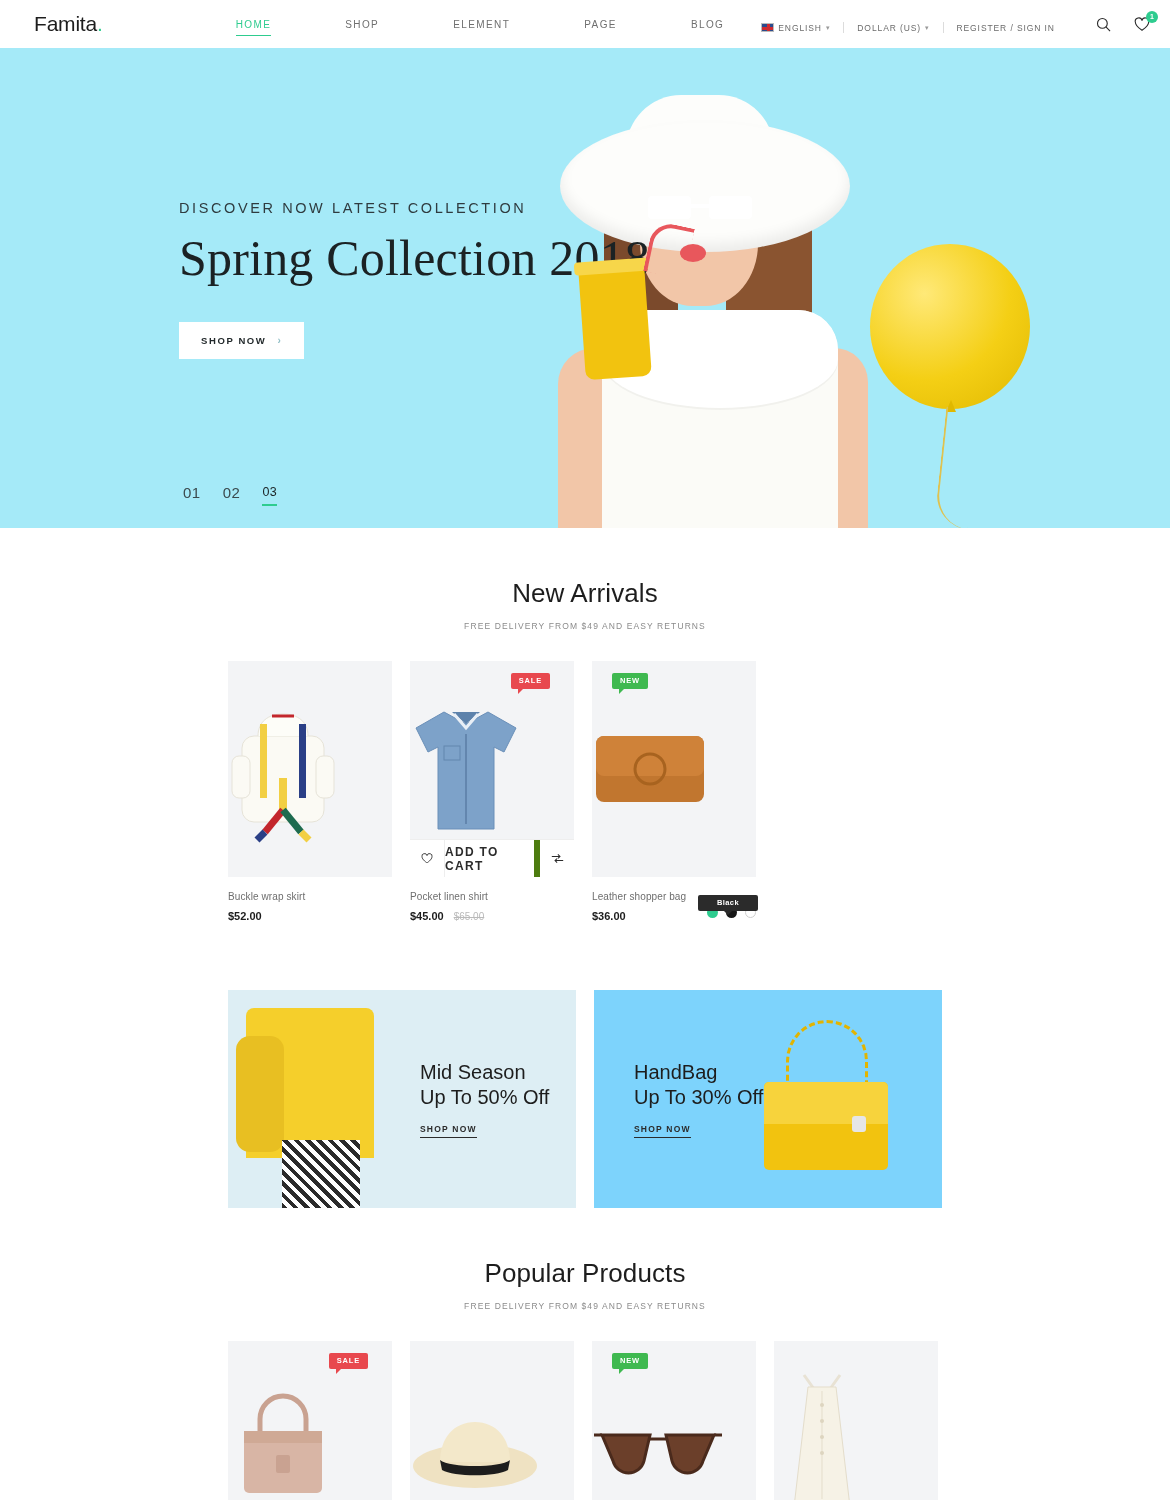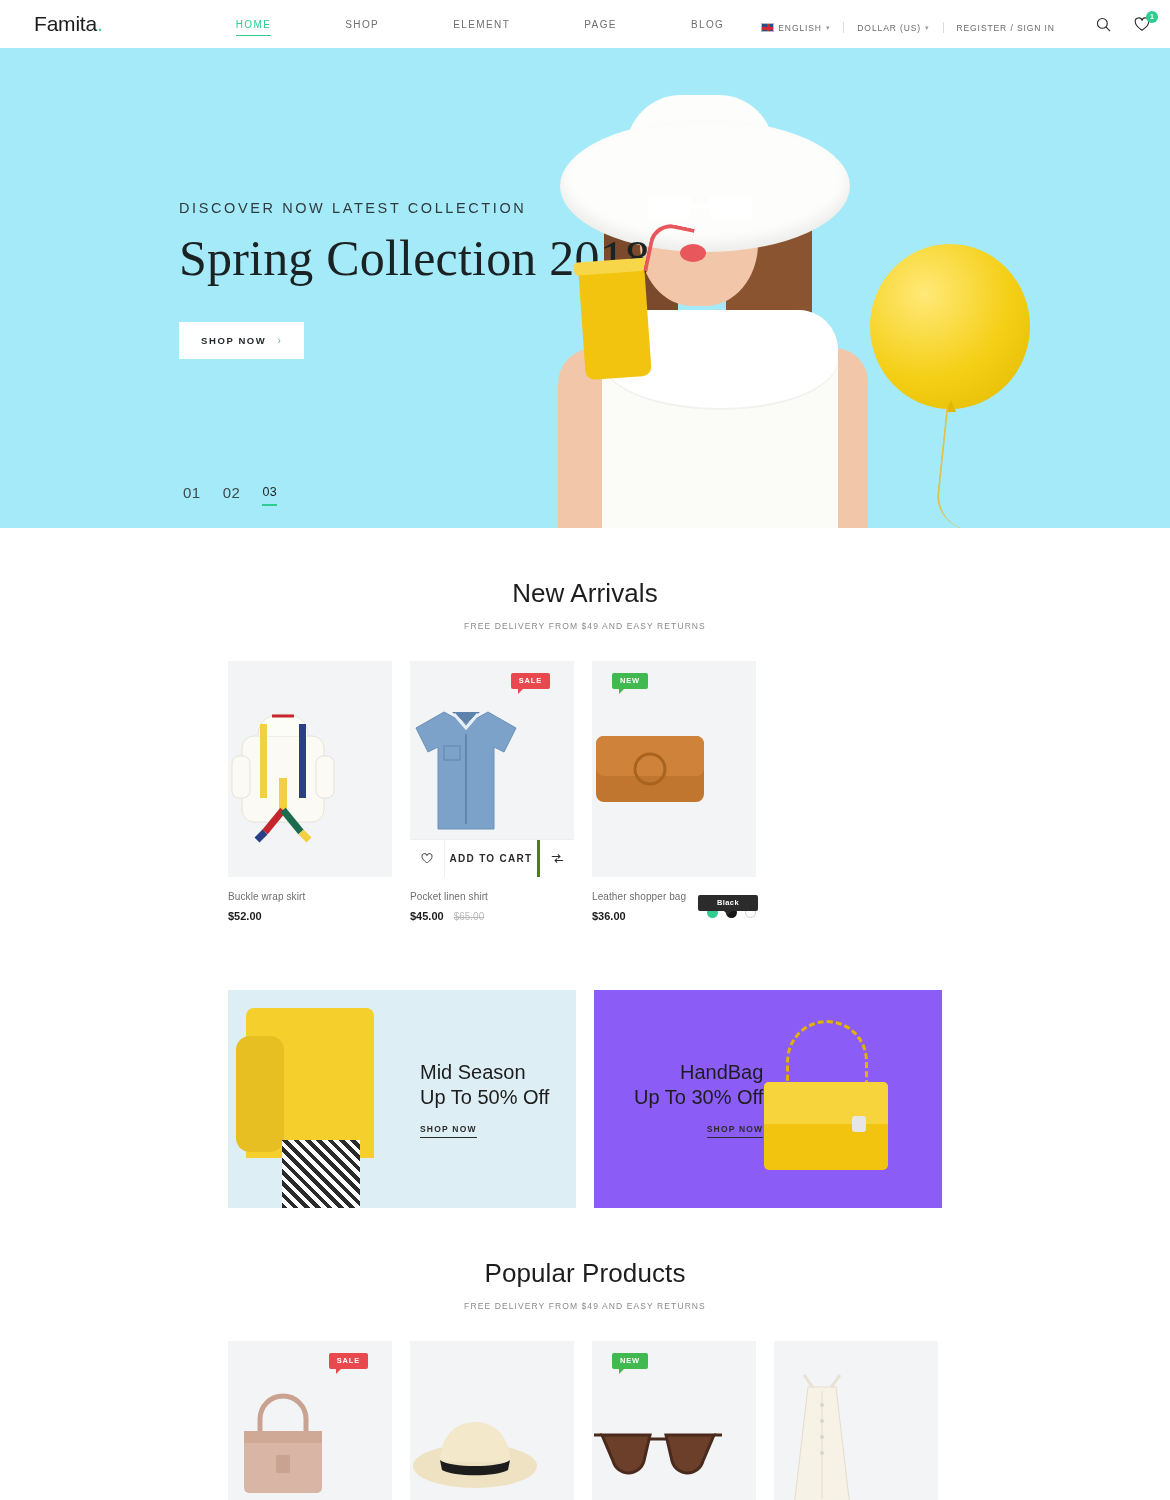--- a/index.html
+++ b/index.html
@@ -414,25 +414,25 @@
     border-top: 1px solid #eee;
   }
   .p-act {
     display: flex; align-items: center; justify-content: center;
     cursor: pointer;
     color: #2b2b2b;
   }
   .p-act.side { width: 34px; }
   .p-act.main {
     flex: 1;
-    font-size: 10px;
+    font-size: 12px;
     letter-spacing: 1.3px;
     font-weight: 700;
     border-left: 1px solid #eee;
-    border-right: 3px solid #4d7c0f;
+    border-right: 6px solid #4d7c0f;
   }
 
   .p-name {
     font-size: 10px;
     color: #6e6e6e;
     margin-top: 14px;
     letter-spacing: 0.1px;
   }
   .p-pricerow {
     display: flex;
@@ -491,21 +491,21 @@
   }
   .promo {
     flex: 1;
     height: 218px;
     display: flex;
     align-items: center;
     position: relative;
     overflow: hidden;
   }
   .promo.blue { background: #ddeef4; }
-  .promo.pink { background: #8b5cf6; text-align: right; }
+  .promo.pink { background: #7dd3fc; }
   .promo-text { position: relative; z-index: 3; }
   .promo-title {
     font-size: 20px;
     font-weight: 400;
     color: #1d1d1d;
     line-height: 1.27;
   }
   .promo-link {
     display: inline-block;
     margin-top: 14px;

